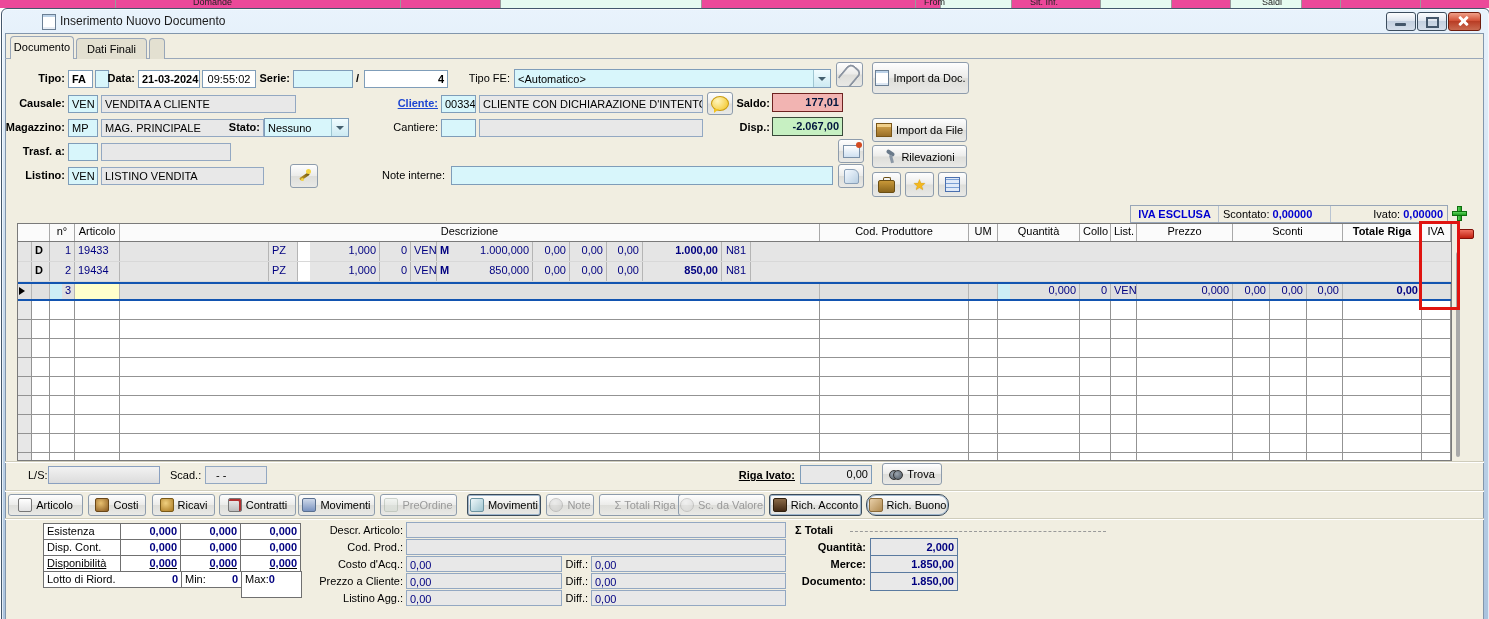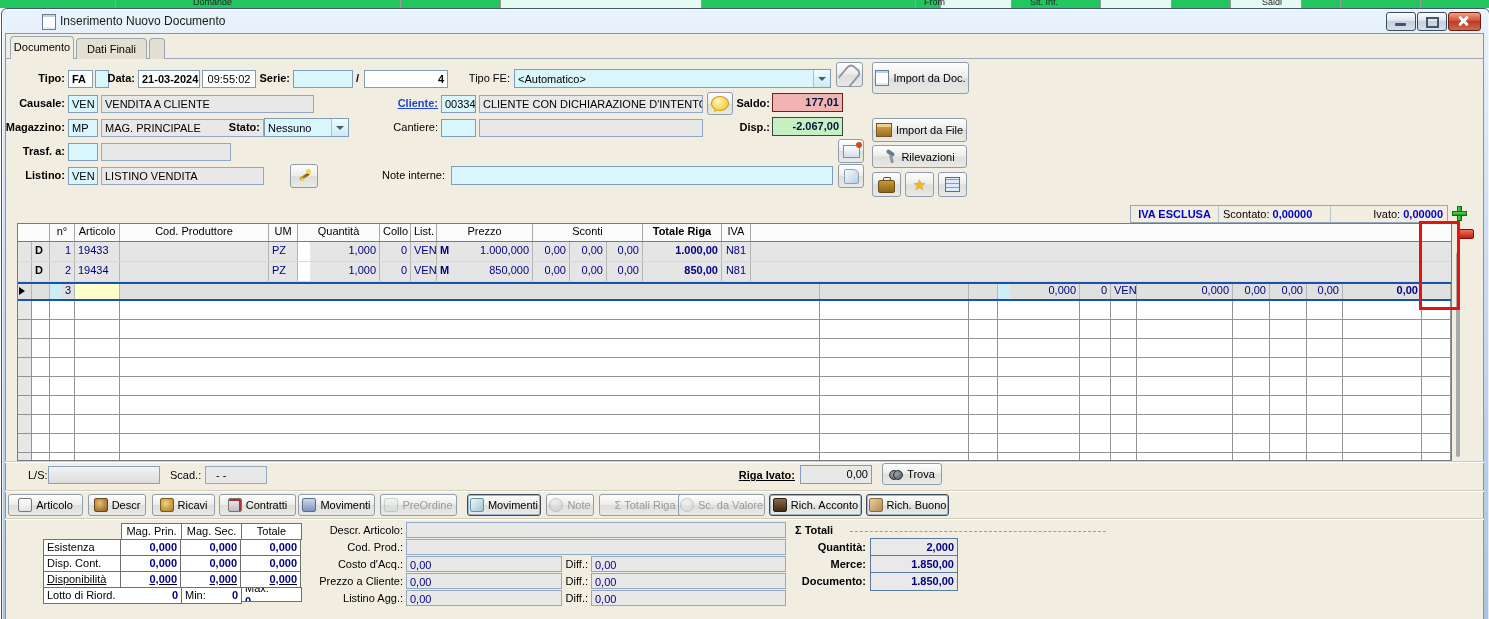--- a/index.html
+++ b/index.html
@@ -123,21 +123,21 @@
   .annotation{position:absolute;border:3px solid #e01410;background:transparent;z-index:20}
   .scrollbar-v{position:absolute;width:4px;background:#a9a9a9;border-radius:2px}
   .dash{position:absolute;border-top:1px dashed #9a9a9a;height:1px}
   .frag{position:absolute;top:-3px;font-size:9px;color:#222;white-space:nowrap}
   .topcell{position:absolute;top:0;height:8px;background:#e6fbf0;border-left:1px solid #9a9a9a;border-right:1px solid #9a9a9a}
   .topline{position:absolute;top:0;height:8px;width:1px;background:#9a9a9a}
 </style>
 </head>
 <body>
 
-<div class="abs" id="top-strip" data-name="background-app-strip" style="left:0;top:0;width:1489px;height:8px;background:#22c55e;overflow:hidden">
+<div class="abs" id="top-strip" data-name="background-app-strip" style="left:0;top:0;width:1489px;height:8px;background:#ec4899;overflow:hidden">
     <div class="topline" data-name="background-divider" style="left: 115px;"></div>
     <div class="topline" data-name="background-divider" style="left: 400px;"></div>
     <div class="topline" data-name="background-divider" style="left: 570px;"></div>
     <div class="topline" data-name="background-divider" style="left: 915px;"></div>
     <div class="topline" data-name="background-divider" style="left: 1010px;"></div>
     <div class="topline" data-name="background-divider" style="left: 1105px;"></div>
     <div class="topline" data-name="background-divider" style="left: 1230px;"></div>
     <div class="topline" data-name="background-divider" style="left: 1340px;"></div>
     <div class="topline" data-name="background-divider" style="left: 1420px;"></div>
     <div class="topcell" data-name="background-cell" style="left: 500px; width: 200px;"></div>
@@ -191,21 +191,21 @@
 <div class="btn" data-name="attach-button" style="left:836px;top:62px;width:27px;height:25px">
     <span class="paperclip" data-name="paperclip-icon"></span>
   </div>
 <div class="btn" data-name="import-da-doc-button" style="left:872px;top:62px;width:97px;height:32px">
   <span class="importdoc-ic" data-name="import-doc-icon"></span>
   <span data-name="import-da-doc-label">Import da Doc.</span>
 </div>
 
 <div class="lbl rt b" data-name="causale-label" style="left:8px;top:97px;width:57px">Causale:</div>
 <div class="fld cyan" data-name="causale-code-input" style="left:68px;top:95px;width:30px;height:18px">VEN</div>
-<div class="fld grayf" data-name="causale-desc-field" style="left:101px;top:95px;width:213px;height:18px">VENDITA A CLIENTE</div>
+<div class="fld grayf" data-name="causale-desc-field" style="left:101px;top:95px;width:195px;height:18px">VENDITA A CLIENTE</div>
 <div class="lbl rt b u" data-name="cliente-link" style="left:384px;top:97px;width:54px;color:#1e46d2">Cliente:</div>
 <div class="fld cyan" data-name="cliente-code-input" style="left:441px;top:95px;width:35px;height:18px">00334</div>
 <div class="fld grayf" data-name="cliente-desc-field" style="left:479px;top:95px;width:224px;height:18px">CLIENTE CON DICHIARAZIONE D'INTENTO</div>
 <div class="btn" data-name="comment-button" style="left:707px;top:92px;width:26px;height:23px">
     <span class="comment-ic" data-name="comment-icon"></span>
   </div>
 <div class="lbl rt b" data-name="saldo-label" style="left:730px;top:97px;width:40px">Saldo:</div>
 <div class="fld b rt" data-name="saldo-value" style="left:772px;top:93px;width:71px;height:19px;background:#f2b4b2;border:1px solid #6e2220;line-height:15px;color:#00143c">177,01</div>
 
 <div class="lbl rt b" data-name="magazzino-label" style="left:3px;top:121px;width:62px">Magazzino:</div>
@@ -276,20 +276,21 @@
   </div>
 <div class="abs" data-name="remove-row-button" style="left:1457px;top:229px;width:15px;height:8px">
     <span class="minus-ic" data-name="minus-icon" style="display:block"></span>
   </div>
 
 <div id="grid" data-name="document-grid">
     <div class="g-row g-header" data-name="grid-header-row">
       <div class="gc" data-name="grid-header-blank" style="width: 32px;"></div>
       <div class="gc" data-name="grid-header-cell" style="width: 25px;">n°</div>
       <div class="gc" data-name="grid-header-cell" style="width: 45px;">Articolo</div>
+      <div class="gc" data-name="grid-header-cell" style="width: 700px;">Descrizione</div>
       <div class="gc" data-name="grid-header-cell" style="width: 149px;">Cod. Produttore</div>
       <div class="gc" data-name="grid-header-cell" style="width: 29px;">UM</div>
       <div class="gc" data-name="grid-header-cell" style="width: 82px;">Quantità</div>
       <div class="gc" data-name="grid-header-cell" style="width: 31px; text-align: right;">Collo</div>
       <div class="gc" data-name="grid-header-cell" style="width: 26px;">List.</div>
       <div class="gc" data-name="grid-header-cell" style="width: 96px;">Prezzo</div>
       <div class="gc" data-name="grid-header-cell" style="width: 110px;">Sconti</div>
       <div class="gc b" data-name="grid-header-cell" style="width: 79px;">Totale Riga</div>
       <div class="gc" data-name="grid-header-cell" style="width: 29px;">IVA</div>
     </div>
@@ -537,21 +538,21 @@
   <span data-name="trova-label">Trova</span>
 </div>
 
 <div class="abs" id="toolbar" data-name="toolbar" style="left:0;top:494px;width:1489px;height:22px">
     <div class="btn" data-name="toolbar-button-articolo" style="left: 8px; top: 0px; width: 75px; height: 22px;">
       <span class="tb-icon" data-name="article-icon"></span>
       <span data-name="toolbar-button-label">Articolo</span>
     </div>
     <div class="btn" data-name="toolbar-button-costi" style="left: 88px; top: 0px; width: 58px; height: 22px;">
       <span class="tb-icon" data-name="costs-icon"></span>
-      <span data-name="toolbar-button-label">Descr</span>
+      <span data-name="toolbar-button-label">Costi</span>
     </div>
     <div class="btn" data-name="toolbar-button-ricavi" style="left: 152px; top: 0px; width: 63px; height: 22px;">
       <span class="tb-icon" data-name="revenues-icon"></span>
       <span data-name="toolbar-button-label">Ricavi</span>
     </div>
     <div class="btn" data-name="toolbar-button-contratti" style="left: 219px; top: 0px; width: 77px; height: 22px;">
       <span class="tb-icon" data-name="contracts-icon"></span>
       <span data-name="toolbar-button-label">Contratti</span>
     </div>
     <div class="btn" data-name="toolbar-button-movimenti" style="left: 298px; top: 0px; width: 77px; height: 22px;">
@@ -574,33 +575,27 @@
       <span data-name="toolbar-button-label">Σ Totali Riga</span>
     </div>
     <div class="btn dis" data-name="toolbar-button-sc-da-valore" style="left: 678px; top: 0px; width: 87px; height: 22px;">
       <span class="tb-icon" data-name="discount-icon"></span>
       <span data-name="toolbar-button-label">Sc. da Valore</span>
     </div>
     <div class="btn emph" data-name="toolbar-button-rich-acconto" style="left: 769px; top: 0px; width: 93px; height: 22px;">
       <span class="tb-icon" data-name="deposit-icon"></span>
       <span data-name="toolbar-button-label">Rich. Acconto</span>
     </div>
-    <div class="btn emph" data-name="toolbar-button-rich-buono" style="left: 866px; top: 0px; width: 83px; height: 22px;">
+    <div class="btn emph" data-name="toolbar-button-rich-buono" style="left: 866px; top: 0px; width: 83px; height: 22px; border-radius: 10px;">
       <span class="tb-icon" data-name="voucher-icon"></span>
       <span data-name="toolbar-button-label">Rich. Buono</span>
     </div>
   </div>
 
 <div class="abs" id="stock" data-name="stock-table" style="left:44px;top:524px;width:263px;height:85px">
-    <div data-name="stock-header-row" style="display: flex;">
-      <div data-name="stock-header-blank" style="width: 78px; box-sizing: border-box;"></div>
-      <div class="st-cell ctr" data-name="stock-header-cell" style="width: 61px;">Mag. Prin.</div>
-      <div class="st-cell ctr" data-name="stock-header-cell" style="width: 61px;">Mag. Sec.</div>
-      <div class="st-cell ctr" data-name="stock-header-cell" style="width: 61px;">Totale</div>
-    </div>
     <div data-name="stock-row" style="display: flex;">
       <div class="st-cell" data-name="stock-row-label" style="width: 78px; height: 17px;">Esistenza</div>
       <div class="st-cell rt b navy" data-name="stock-value-cell" style="width: 61px; height: 17px;">0,000</div>
       <div class="st-cell rt b navy" data-name="stock-value-cell" style="width: 61px; height: 17px;">0,000</div>
       <div class="st-cell rt b navy" data-name="stock-value-cell" style="width: 61px; height: 17px;">0,000</div>
     </div>
     <div data-name="stock-row" style="display: flex;">
       <div class="st-cell" data-name="stock-row-label" style="width: 78px; height: 17px;">Disp. Cont.</div>
       <div class="st-cell rt b navy" data-name="stock-value-cell" style="width: 61px; height: 17px;">0,000</div>
       <div class="st-cell rt b navy" data-name="stock-value-cell" style="width: 61px; height: 17px;">0,000</div>
@@ -614,21 +609,21 @@
     </div>
     <div data-name="stock-footer-row" style="display: flex;">
       <div class="st-cell" data-name="stock-lotto-cell" style="width: 139px; height: 17px; display: flex; justify-content: space-between;">
         <span data-name="lotto-label">Lotto di Riord.</span>
         <span class="b navy" data-name="lotto-value">0</span>
       </div>
       <div class="st-cell" data-name="stock-min-cell" style="width: 61px; height: 17px; display: flex; justify-content: space-between;">
         <span data-name="min-label">Min:</span>
         <span class="b navy" data-name="min-value">0</span>
       </div>
-      <div class="st-cell" data-name="stock-max-cell" style="width: 61px; height: 15px; display: flex; justify-content: center; flex-direction: column;">
+      <div class="st-cell" data-name="stock-max-cell" style="width: 61px; height: 27px; display: flex; justify-content: flex-start;">
         <span data-name="max-label">Max:</span>
         <span class="b navy" data-name="max-value">0</span>
       </div>
     </div>
   </div>
 
 <div class="abs" id="detail" data-name="article-detail-panel" style="left:0;top:0;width:0;height:0">
     <div class="lbl rt" data-name="detail-label" style="left: 280px; top: 524px; width: 123px;">Descr. Articolo:</div>
     <div class="fld grayf navy" data-name="detail-value-field" style="left: 406px; top: 522px; height: 16px; width: 380px;"></div>
     <div class="lbl rt" data-name="detail-label" style="left: 280px; top: 541px; width: 123px;">Cod. Prod.:</div>

